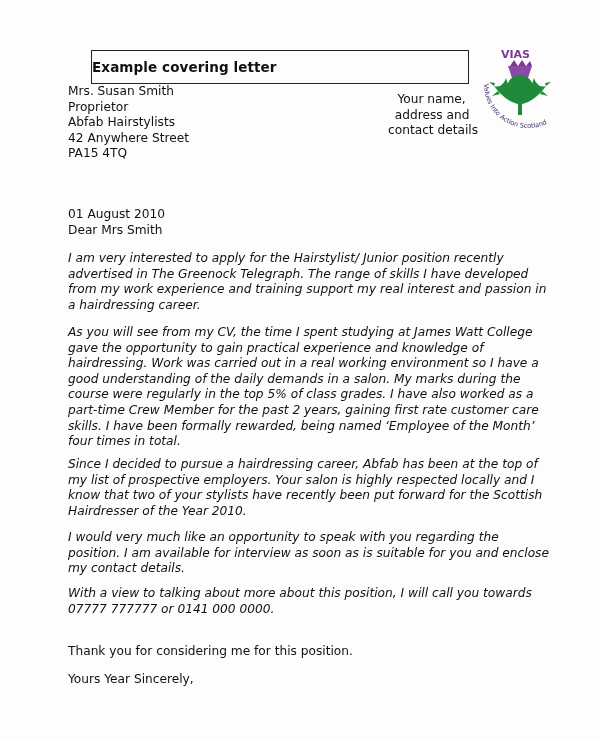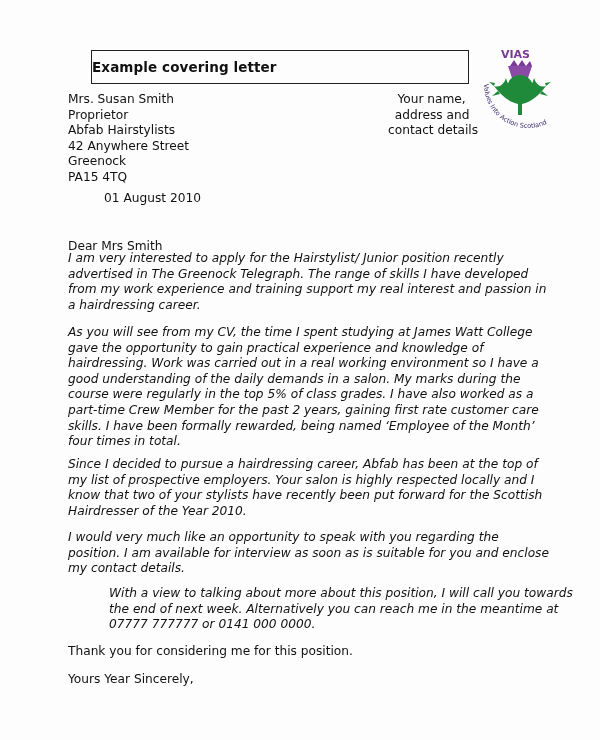--- a/index.html
+++ b/index.html
@@ -7,33 +7,33 @@
     width: 600px; height: 740px; background: #fdfdfd; position: relative; overflow: hidden;
     font-family: "DejaVu Sans", sans-serif; color: #111; font-size: 12.2px;
   }
   .title-box {
     position: absolute; left: 91px; top: 50px; width: 376px; height: 32px;
     border: 1.5px solid #222; box-sizing: content-box;
     display: flex; align-items: center; justify-content: flex-start;
   }
   .title-text { font-weight: bold; font-size: 13.5px; letter-spacing: 0.1px; }
   .logo { position: absolute; left: 470px; top: 44px; width: 118px; height: 96px; }
-  .recipient { position: absolute; left: 68px; top: 92px; line-height: 15.6px; }
+  .recipient { position: absolute; left: 68px; top: 84px; line-height: 15.6px; }
   .sender { position: absolute; left: 385px; top: 92px; line-height: 15.6px; text-align: center; }
   .sender div:nth-child(2) { padding-left: 1px; }
   .sender div:nth-child(3) { padding-left: 3px; }
-  .date { position: absolute; left: 68px; top: 191px; margin-left: 36px; }
-  .salutation { position: absolute; left: 68px; top: 223px; margin-top: 16px; }
+  .date { position: absolute; left: 68px; top: 207px; }
+  .salutation { position: absolute; left: 68px; top: 223px; }
   .para { position: absolute; left: 68px; width: 470px; line-height: 15.6px; }
   .para span { display: block; white-space: nowrap; font-style: italic; }
   .p1 { top: 251px; }
   .p2 { top: 325px; }
   .p3 { top: 457px; }
   .p4 { top: 530px; }
-  .p5 { top: 586px; margin-left: 41px; }
+  .p5 { top: 586px; }
   .thanks { position: absolute; left: 68px; top: 644px; }
   .closing { position: absolute; left: 68px; top: 672px; }
 </style>
 </head>
 <body>
 
 <div class="title-box">
   <span class="title-text">Example covering letter</span>
 </div>
 
@@ -61,21 +61,20 @@
       <textPath href="#arcPath">Values Into Action Scotland</textPath>
     </text>
   </svg>
 </div>
 
 <div class="recipient">
   <div>Mrs. Susan Smith</div>
   <div>Proprietor</div>
   <div>Abfab Hairstylists</div>
   <div>42 Anywhere Street</div>
-  <div>Greenock</div>
   <div>PA15 4TQ</div>
 </div>
 
 <div class="sender">
   <div>Your name,</div>
   <div>address and</div>
   <div>contact details</div>
 </div>
 
 <div class="date">01 August 2010</div>
@@ -107,18 +106,17 @@
 </div>
 
 <div class="para p4">
   <span>I would very much like an opportunity to speak with you regarding the</span>
   <span>position. I am available for interview as soon as is suitable for you and enclose</span>
   <span>my contact details.</span>
 </div>
 
 <div class="para p5">
   <span>With a view to talking about more about this position, I will call you towards</span>
-  <span>the end of next week. Alternatively you can reach me in the meantime at</span>
   <span>07777 777777 or 0141 000 0000.</span>
 </div>
 
 <div class="thanks">Thank you for considering me for this position.</div>
 <div class="closing">Yours Year Sincerely,</div>
 
 </body></html>

